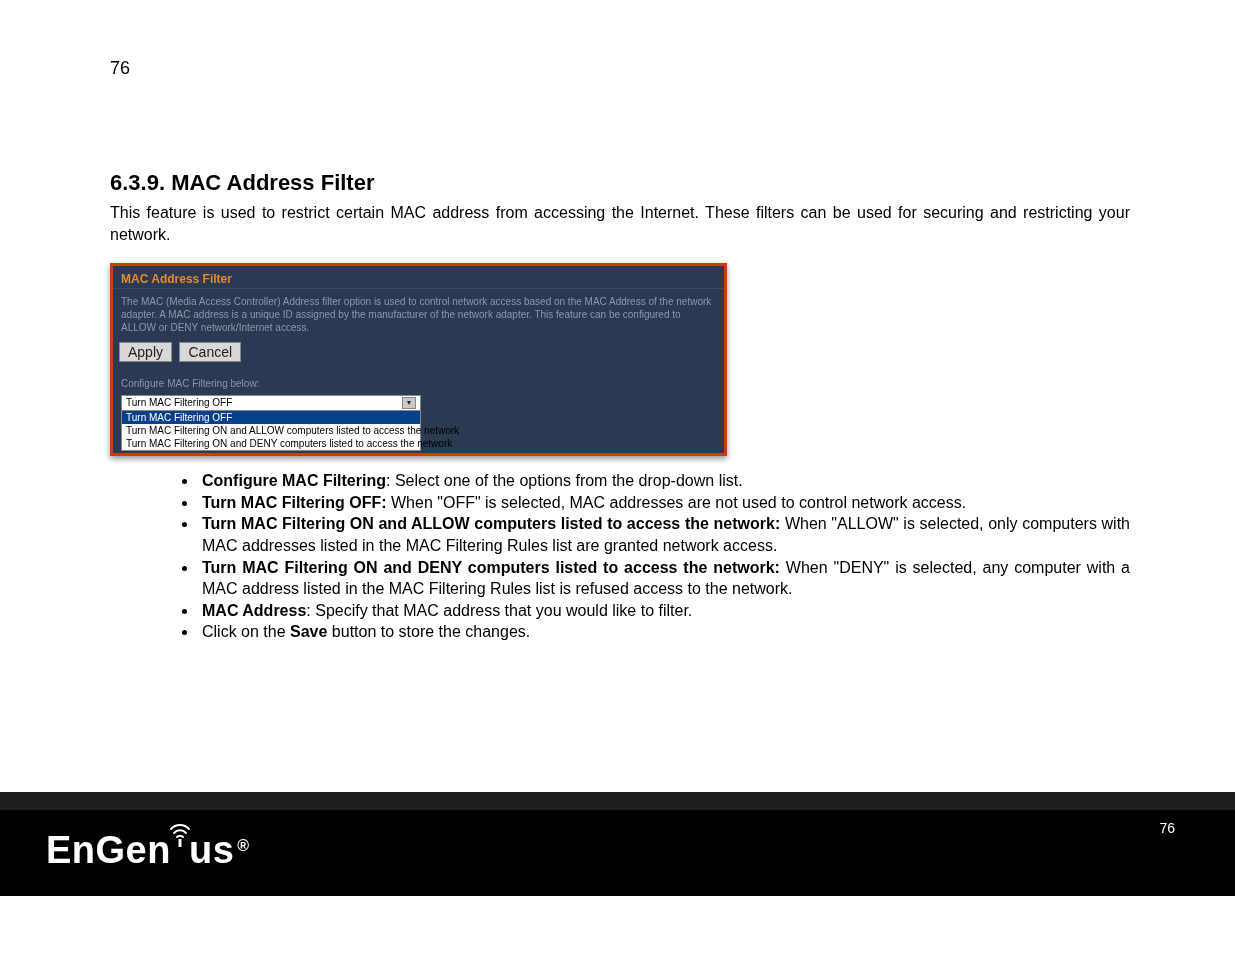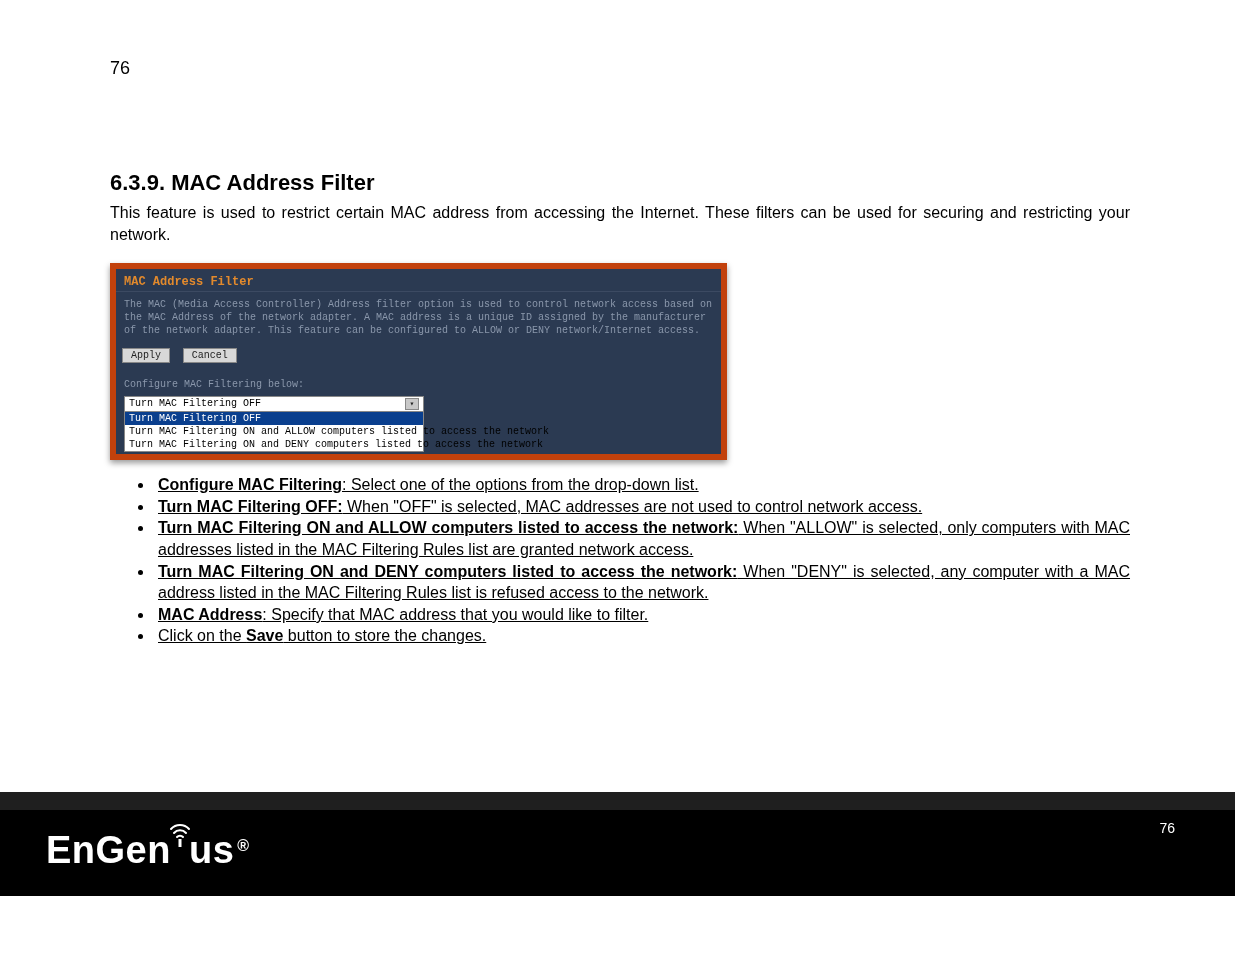--- a/index.html
+++ b/index.html
@@ -5,38 +5,38 @@
   * { box-sizing: border-box; margin: 0; padding: 0; }
   html, body { width: 1235px; height: 954px; background: #fff; font-family: Arial, Helvetica, sans-serif; color: #000; }
   .page { position: relative; width: 1235px; height: 896px; }
   .page-top-num { position: absolute; top: 58px; left: 110px; font-size: 18px; }
   .content { position: absolute; top: 170px; left: 110px; width: 1020px; }
   .heading { font-size: 22px; font-weight: bold; margin-bottom: 6px; }
   .intro { font-size: 16px; line-height: 1.35; text-align: justify; margin-bottom: 18px; }
   .screenshot {
     width: 617px;
     background: #2b3a52;
-    border: 6px solid #c2410c;
+    border: 3px solid #c2410c;
     box-shadow: 0 3px 6px rgba(0,0,0,0.4);
-    font-family: Liberation Mono, monospace;
+    font-family: Liberation Sans, sans-serif;
     margin-bottom: 14px;
   }
   .ss-title {
     color: #e38a2c; font-weight: bold; font-size: 12px;
     padding: 6px 8px 2px 8px;
     border-bottom: 1px solid #3c4a62;
   }
   .ss-desc {
     color: #8a97ab; font-size: 10px; line-height: 1.3;
     padding: 6px 8px 4px 8px;
   }
   .ss-btnrow { padding: 4px 6px 8px 6px; }
   .ss-btn {
     display: inline-block; background: #d8d8d8; color: #222;
-    border: 1px solid #888; font-size: 10px; padding: 1px 8px;
+    border: 1px solid #888; font-size: 14px; padding: 1px 8px;
     margin-right: 3px;
   }
   .ss-subtitle {
     color: #e38a2c; font-weight: bold; font-size: 11px;
     padding: 4px 8px 2px 14px;
     border-bottom: 1px solid #3c4a62;
   }
   .ss-config {
     color: #8a97ab; font-size: 10px; padding: 8px 22px 4px 8px;
   }
@@ -53,21 +53,21 @@
     font-size: 8px; color: #222;
   }
   .ss-dropdown {
     width: 300px; background: #fff; color: #000;
     font-size: 10px; border: 1px solid #888;
     margin-top: -1px;
   }
   .ss-opt { padding: 1px 4px; white-space: nowrap; }
   .ss-opt.sel { background: #0a3f8e; color: #fff; }
   .bullets { font-size: 16px; line-height: 1.35; text-align: justify; }
-  .bullets li { list-style: disc; margin-left: 44px; padding-left: 4px; margin-bottom: 0px; text-decoration: underline; }
+  .bullets li { list-style: disc; margin-left: 88px; padding-left: 4px; margin-bottom: 0px; }
   .bullets b { font-weight: bold; }
   .footer-band { position: absolute; left: 0; right: 0; bottom: 86px; height: 18px; background: #1f1f1f; }
   .footer-page { position: absolute; right: 60px; bottom: 60px; color: #222; font-size: 14px; }
   .logo-wrap { position: absolute; left: 46px; bottom: 24px; display: flex; align-items: center; color: #fff; }
   .logo-bg { position: absolute; left: 0; right: 0; bottom: 0; height: 86px; background: #000; }
   .logo-text { font-family: Arial, sans-serif; font-size: 38px; font-weight: 600; letter-spacing: 0.5px; display: flex; align-items: baseline; }
   .logo-reg { font-size: 16px; margin-left: 3px; position: relative; top: -12px; }
   .wifi-icon { display: inline-block; position: relative; top: -16px; margin: 0 -2px 0 -2px; }
 </style>
 </head>

